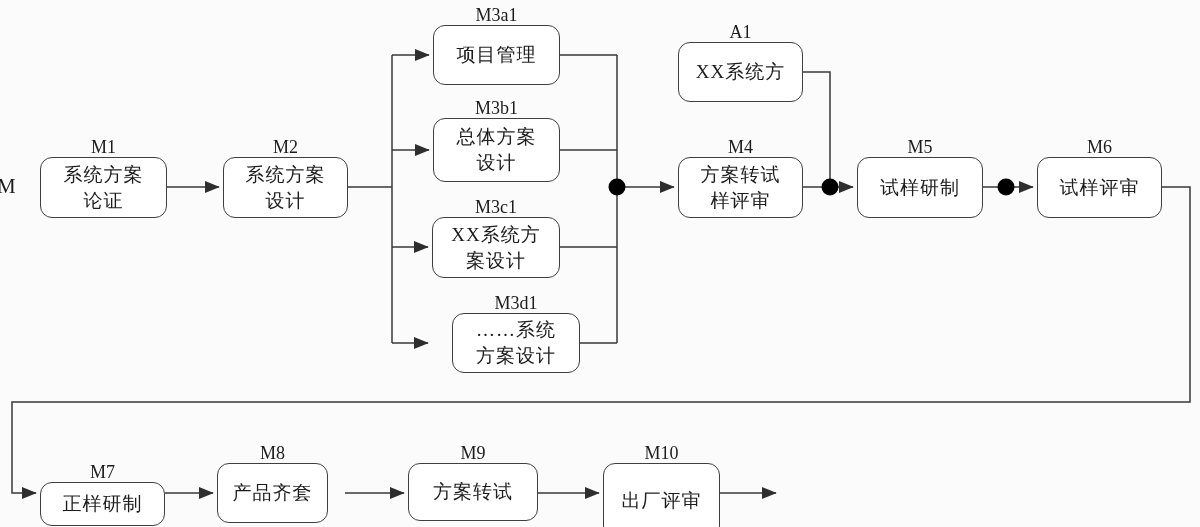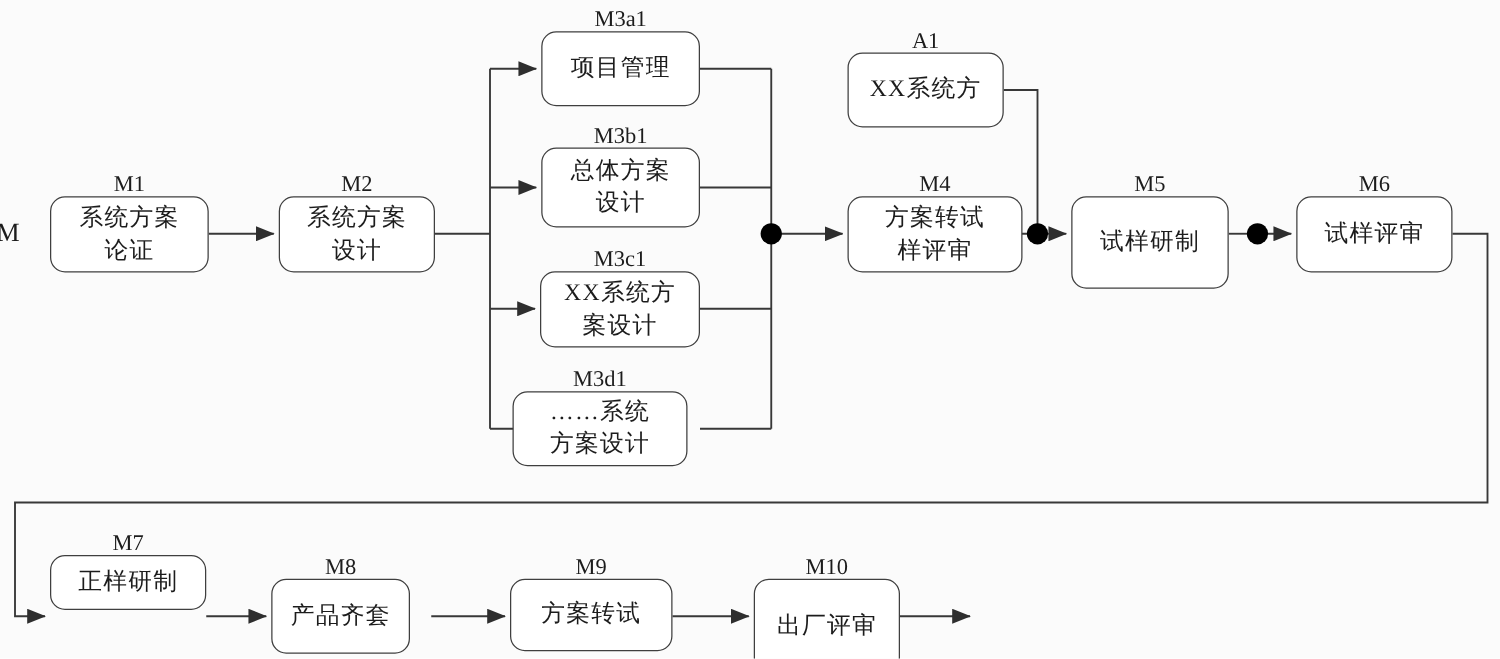--- a/index.html
+++ b/index.html
@@ -133,48 +133,48 @@
     <div class="node-text">总体方案
 设计</div>
   </div>
 
   <div class="node" style="left:432px;top:217px;width:128px;height:61px">
     <div class="node-label">M3c1</div>
     <div class="node-text">XX系统方
 案设计</div>
   </div>
 
-  <div class="node" style="left:410px;top:313px;width:140px;height:60px">
+  <div class="node" style="left:452px;top:313px;width:128px;height:60px">
     <div class="node-label">M3d1</div>
     <div class="node-text">……系统
 方案设计</div>
   </div>
 
   <div class="node" style="left:678px;top:42px;width:125px;height:60px">
     <div class="node-label">A1</div>
     <div class="node-text">XX系统方</div>
   </div>
 
-  <div class="node" style="left:678px;top:157px;width:140px;height:61px">
+  <div class="node" style="left:678px;top:157px;width:125px;height:61px">
     <div class="node-label">M4</div>
     <div class="node-text">方案转试
 样评审</div>
   </div>
 
-  <div class="node" style="left:857px;top:157px;width:126px;height:74px">
+  <div class="node" style="left:857px;top:157px;width:126px;height:61px">
     <div class="node-label">M5</div>
     <div class="node-text">试样研制</div>
   </div>
 
   <div class="node" style="left:1037px;top:157px;width:125px;height:61px">
     <div class="node-label">M6</div>
     <div class="node-text">试样评审</div>
   </div>
 
-  <div class="node" style="left:40px;top:444px;width:125px;height:44px">
+  <div class="node" style="left:40px;top:482px;width:125px;height:44px">
     <div class="node-label">M7</div>
     <div class="node-text">正样研制</div>
   </div>
 
   <div class="node" style="left:217px;top:463px;width:111px;height:60px">
     <div class="node-label">M8</div>
     <div class="node-text">产品齐套</div>
   </div>
 
   <div class="node" style="left:408px;top:463px;width:130px;height:58px">

